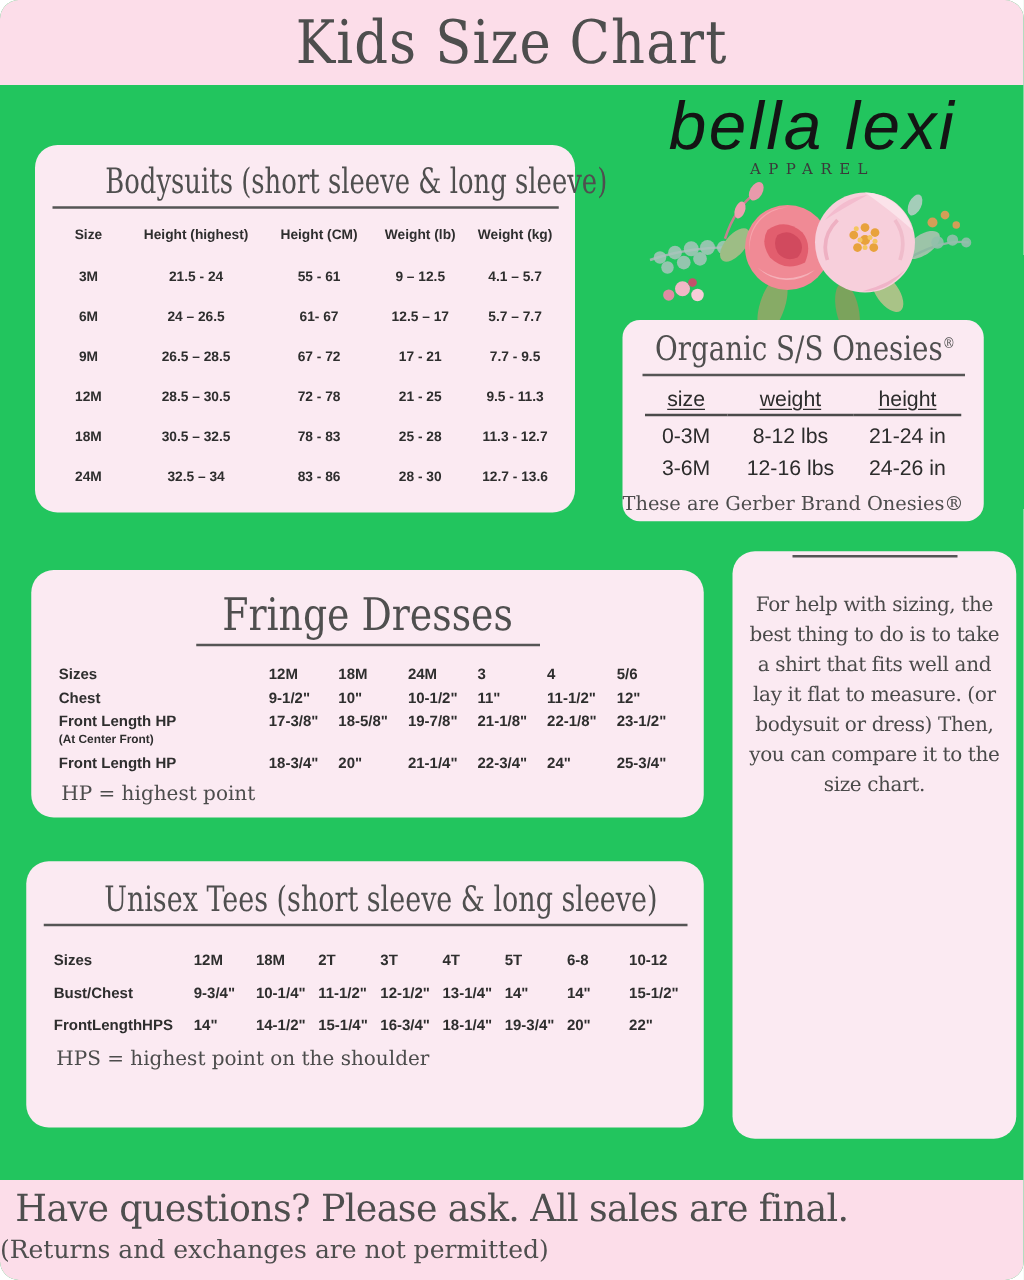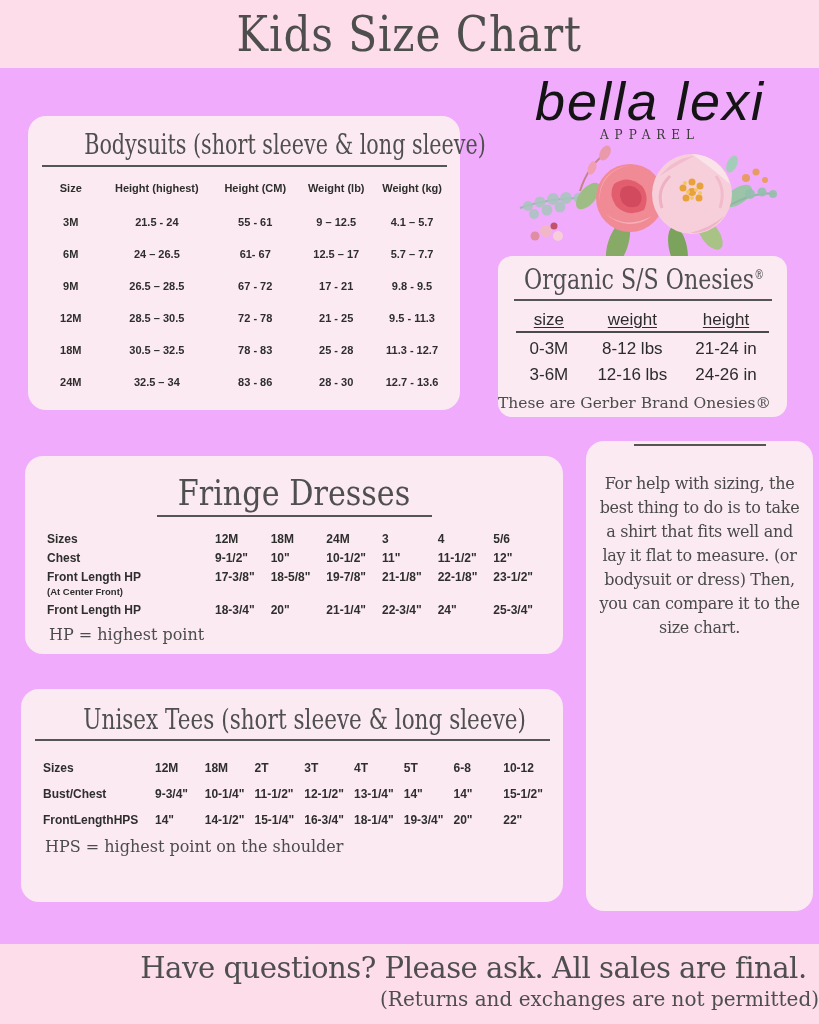--- a/index.html
+++ b/index.html
@@ -1,22 +1,22 @@
 <!DOCTYPE html>
 <html><head>
 <meta charset="utf-8">
 <style>
   html,body{margin:0;padding:0;background:#ffffff;}
-  #page{position:relative;width:819px;height:1024px;background:#f0abfc;overflow:hidden;
-        font-family:"Liberation Sans",sans-serif;}
+  #page{position:relative;width:819px;height:1024px;background:#22c55e;overflow:hidden;
+        font-family:"Liberation Sans",sans-serif;border-radius:15px;}
 
   
   .band{position:absolute;left:0;width:819px;background:#fcdde9;}
   #header-band{top:0;height:68px;display:flex;align-items:center;justify-content:center;}
-  #footer-band{top:944px;height:80px;text-align:right;}
+  #footer-band{top:944px;height:80px;text-align:left;}
 
   .slab{font-family:"DejaVu Serif",serif;color:#4f4f4f;}
 
   #header-band .title{font-size:48px;letter-spacing:1px;white-space:nowrap;
         transform:scaleX(.88);transform-origin:center;color:#4e4e4e;}
 
   
   .panel{position:absolute;background:#fbeaf2;border-radius:18px;}
   #bodysuits-panel{left:28px;top:116px;width:432px;height:294px;}
   #onesies-panel{left:498px;top:256px;width:289px;height:161px;border-radius:14px;}
@@ -182,21 +182,21 @@
         <span class="cell r1 c4">4.1 – 5.7</span>
         <span class="cell r2 c0">6M</span>
         <span class="cell r2 c1">24 – 26.5</span>
         <span class="cell r2 c2">61- 67</span>
         <span class="cell r2 c3">12.5 – 17</span>
         <span class="cell r2 c4">5.7 – 7.7</span>
         <span class="cell r3 c0">9M</span>
         <span class="cell r3 c1">26.5 – 28.5</span>
         <span class="cell r3 c2">67 - 72</span>
         <span class="cell r3 c3">17 - 21</span>
-        <span class="cell r3 c4">9.8 - 9.5</span>
+        <span class="cell r3 c4">7.7 - 9.5</span>
         <span class="cell r4 c0">12M</span>
         <span class="cell r4 c1">28.5 – 30.5</span>
         <span class="cell r4 c2">72 - 78</span>
         <span class="cell r4 c3">21 - 25</span>
         <span class="cell r4 c4">9.5 - 11.3</span>
         <span class="cell r5 c0">18M</span>
         <span class="cell r5 c1">30.5 – 32.5</span>
         <span class="cell r5 c2">78 - 83</span>
         <span class="cell r5 c3">25 - 28</span>
         <span class="cell r5 c4">11.3 - 12.7</span>

